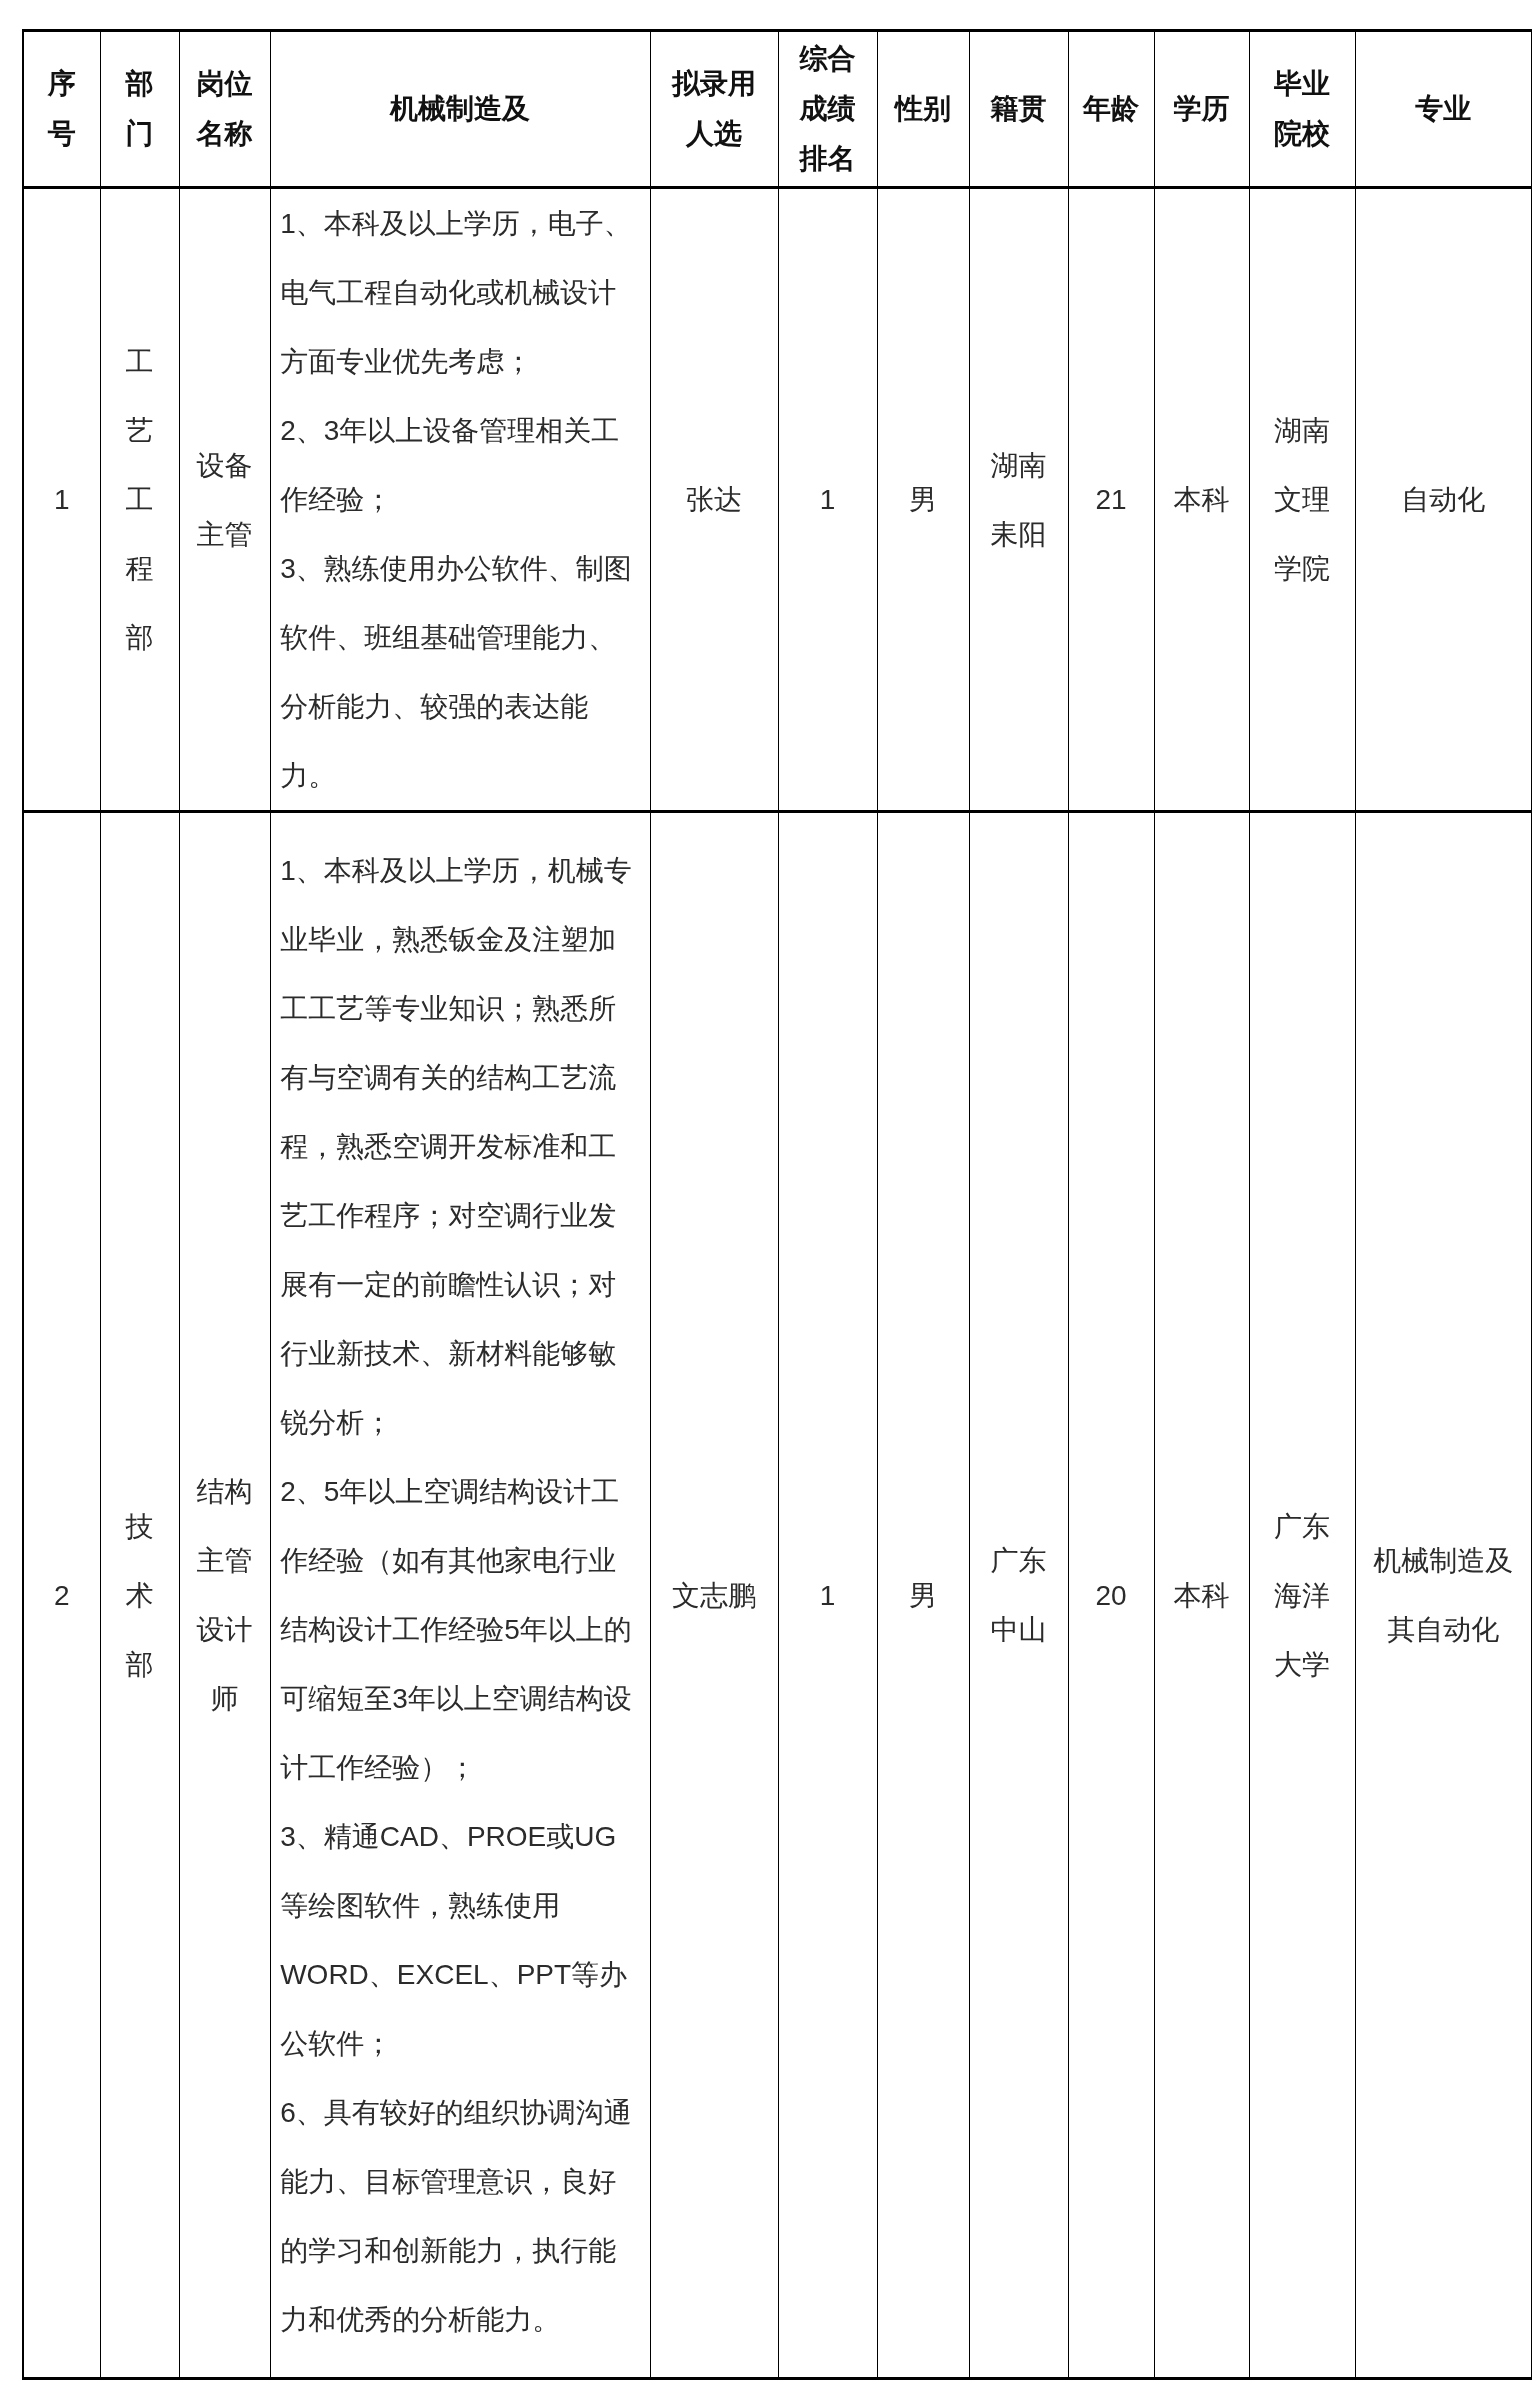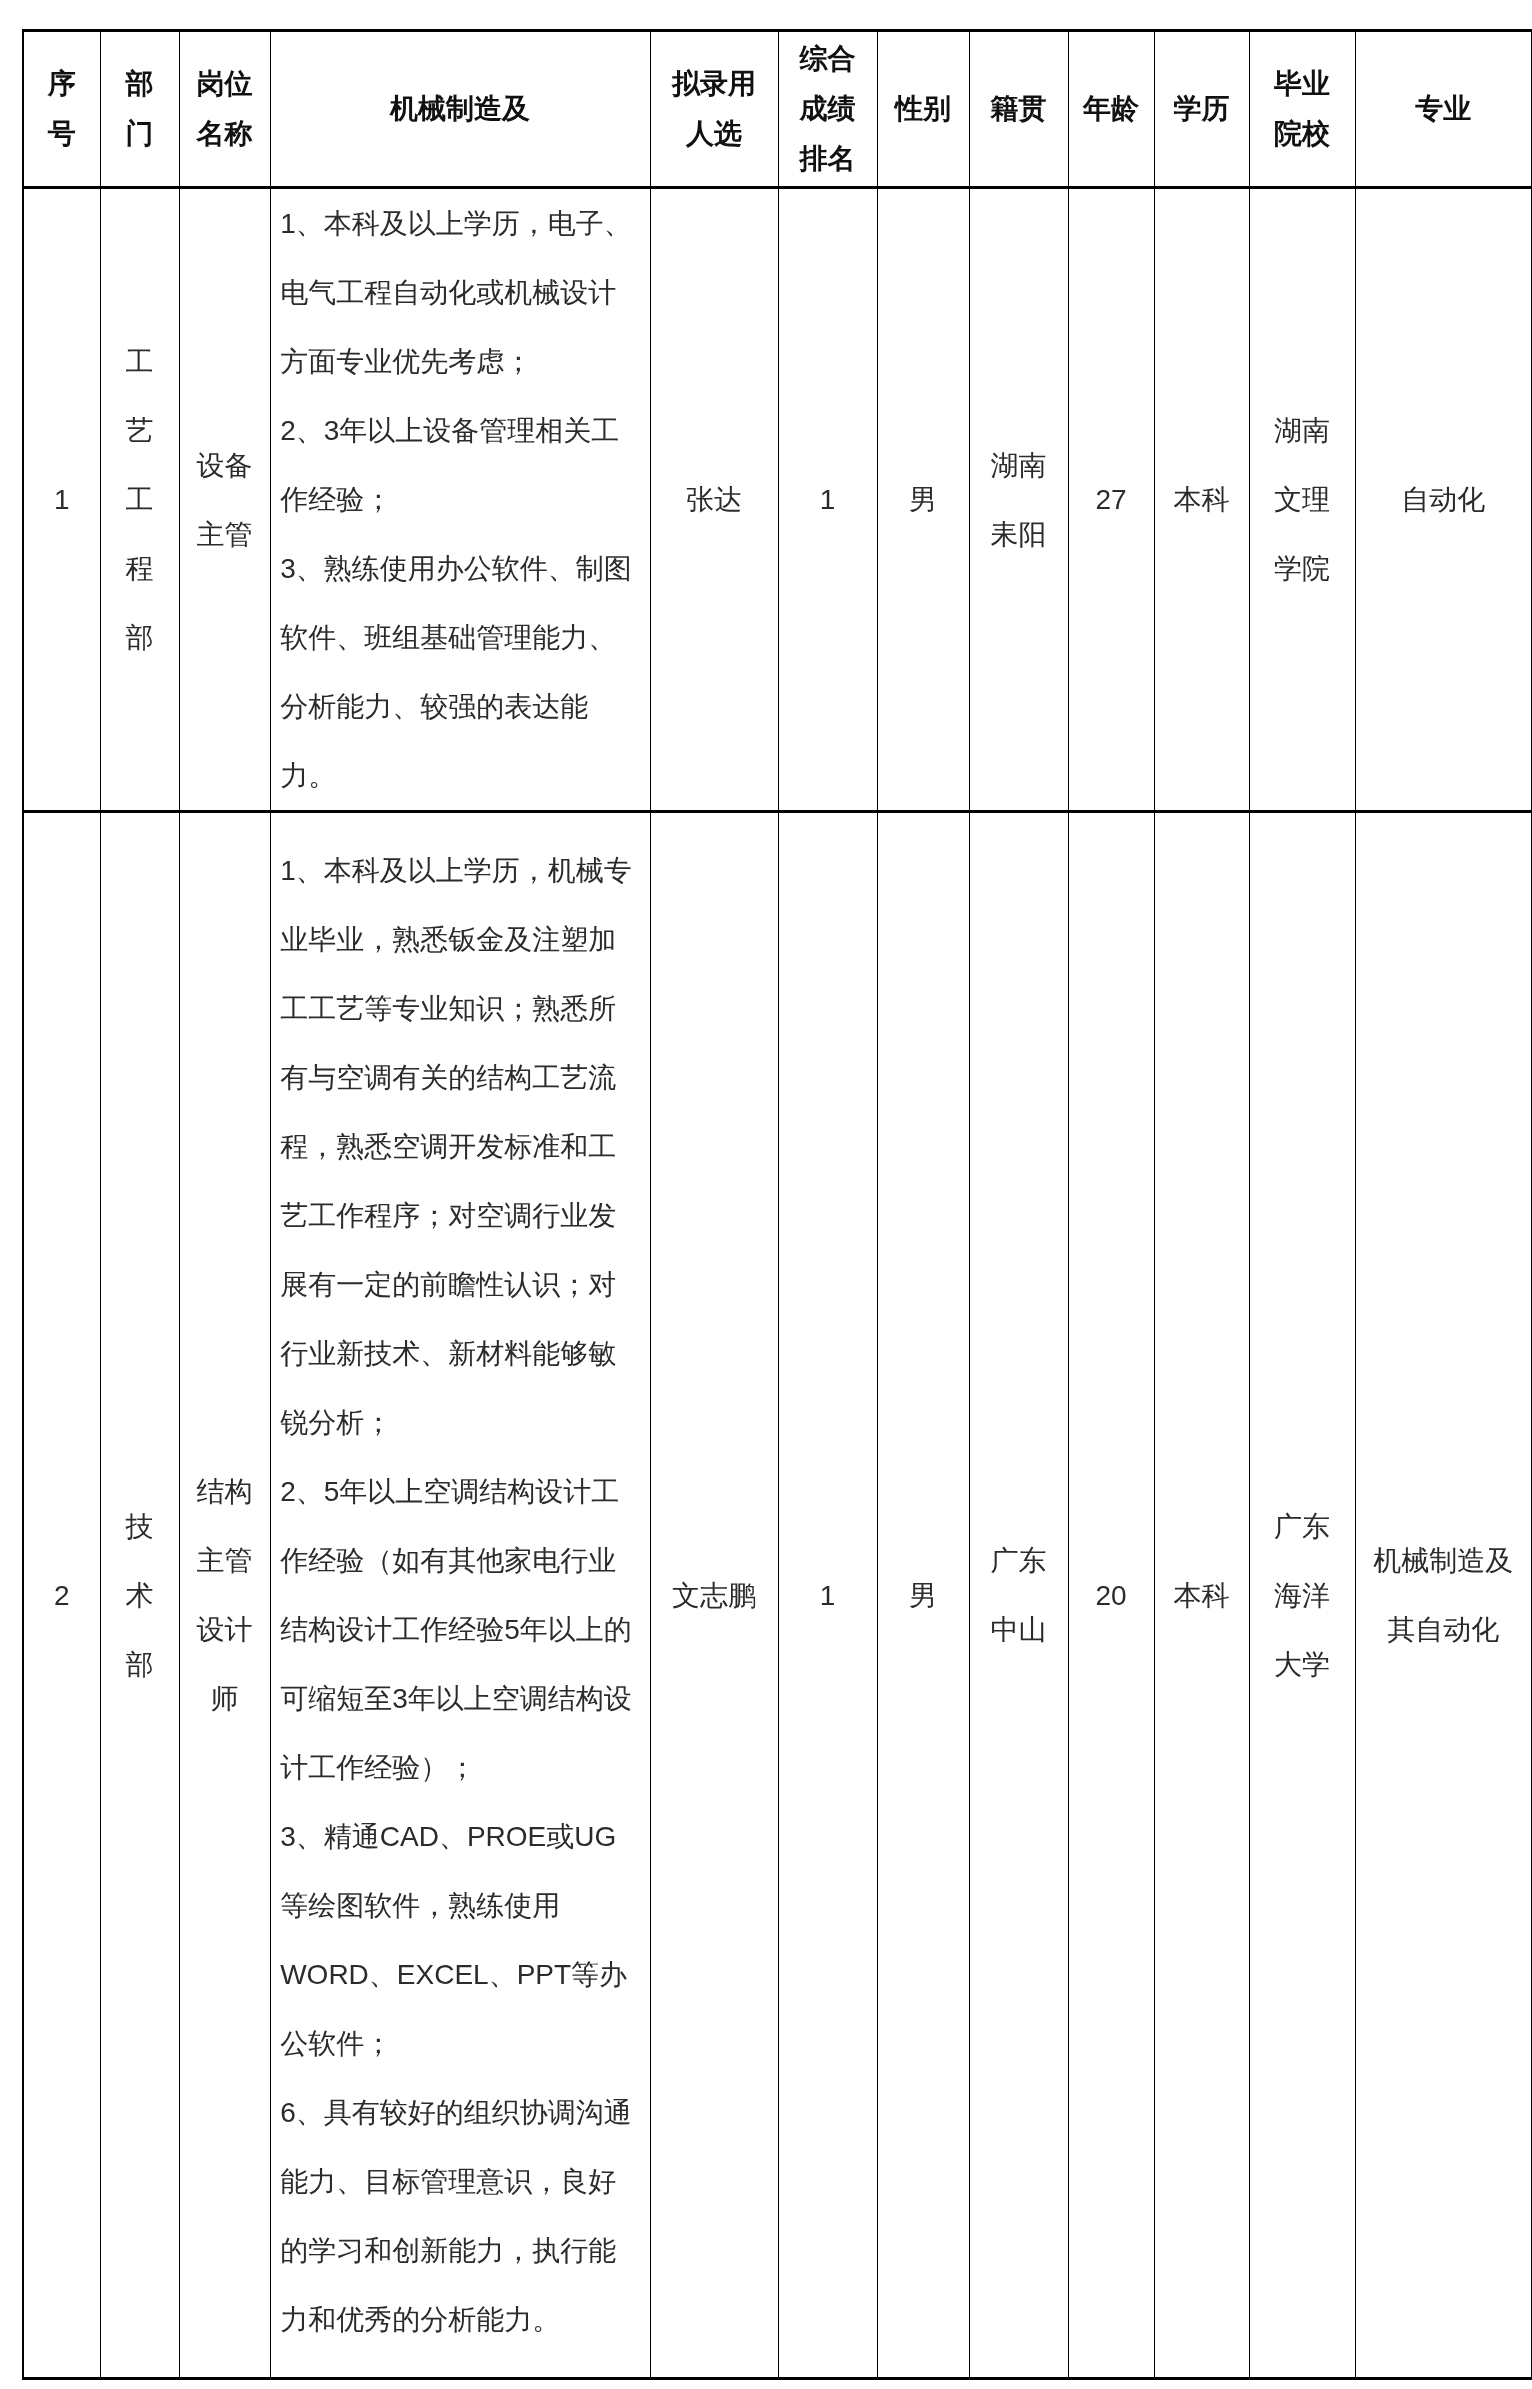--- a/index.html
+++ b/index.html
@@ -109,21 +109,21 @@
         <td>设备
 主管</td>
         <td class="req">1、本科及以上学历，电子、电气工程自动化或机械设计方面专业优先考虑；
 2、3年以上设备管理相关工作经验；
 3、熟练使用办公软件、制图软件、班组基础管理能力、分析能力、较强的表达能力。</td>
         <td>张达</td>
         <td>1</td>
         <td>男</td>
         <td>湖南
 耒阳</td>
-        <td>27</td>
+        <td>21</td>
         <td>本科</td>
         <td>湖南
 文理
 学院</td>
         <td>自动化</td>
       </tr>
       <tr class="row-2">
         <td>2</td>
         <td>技
 术

